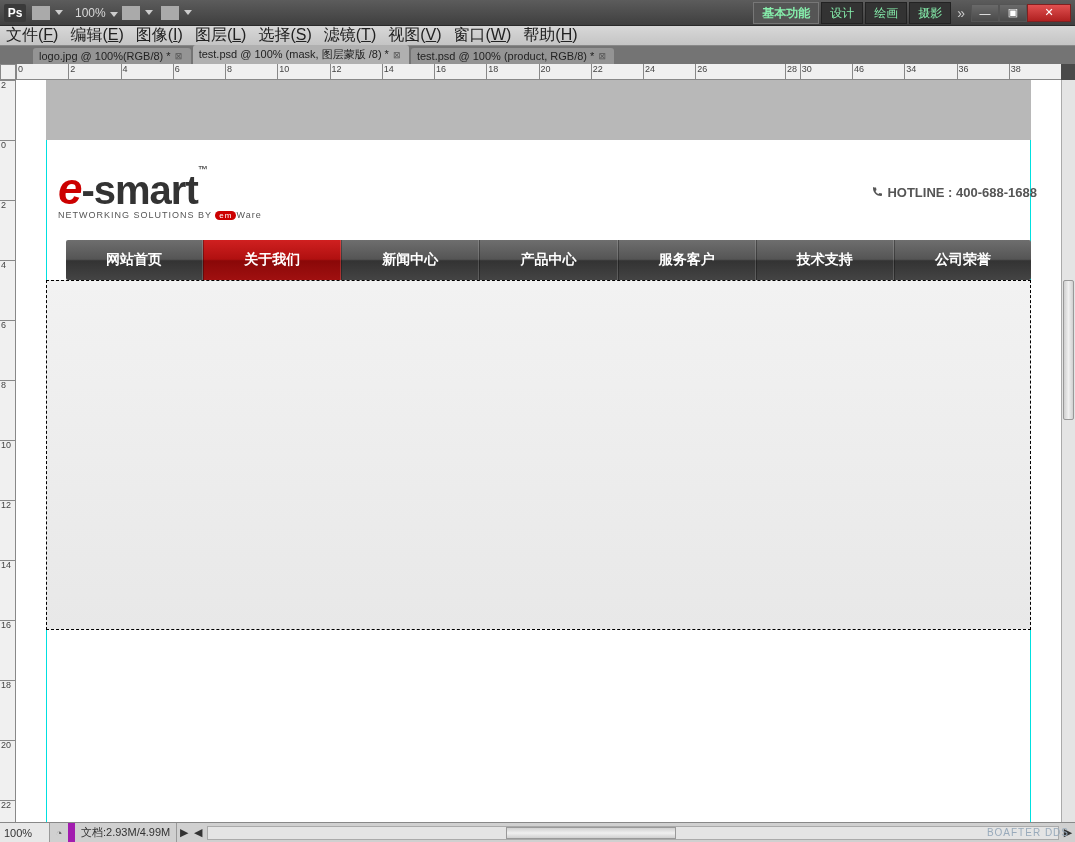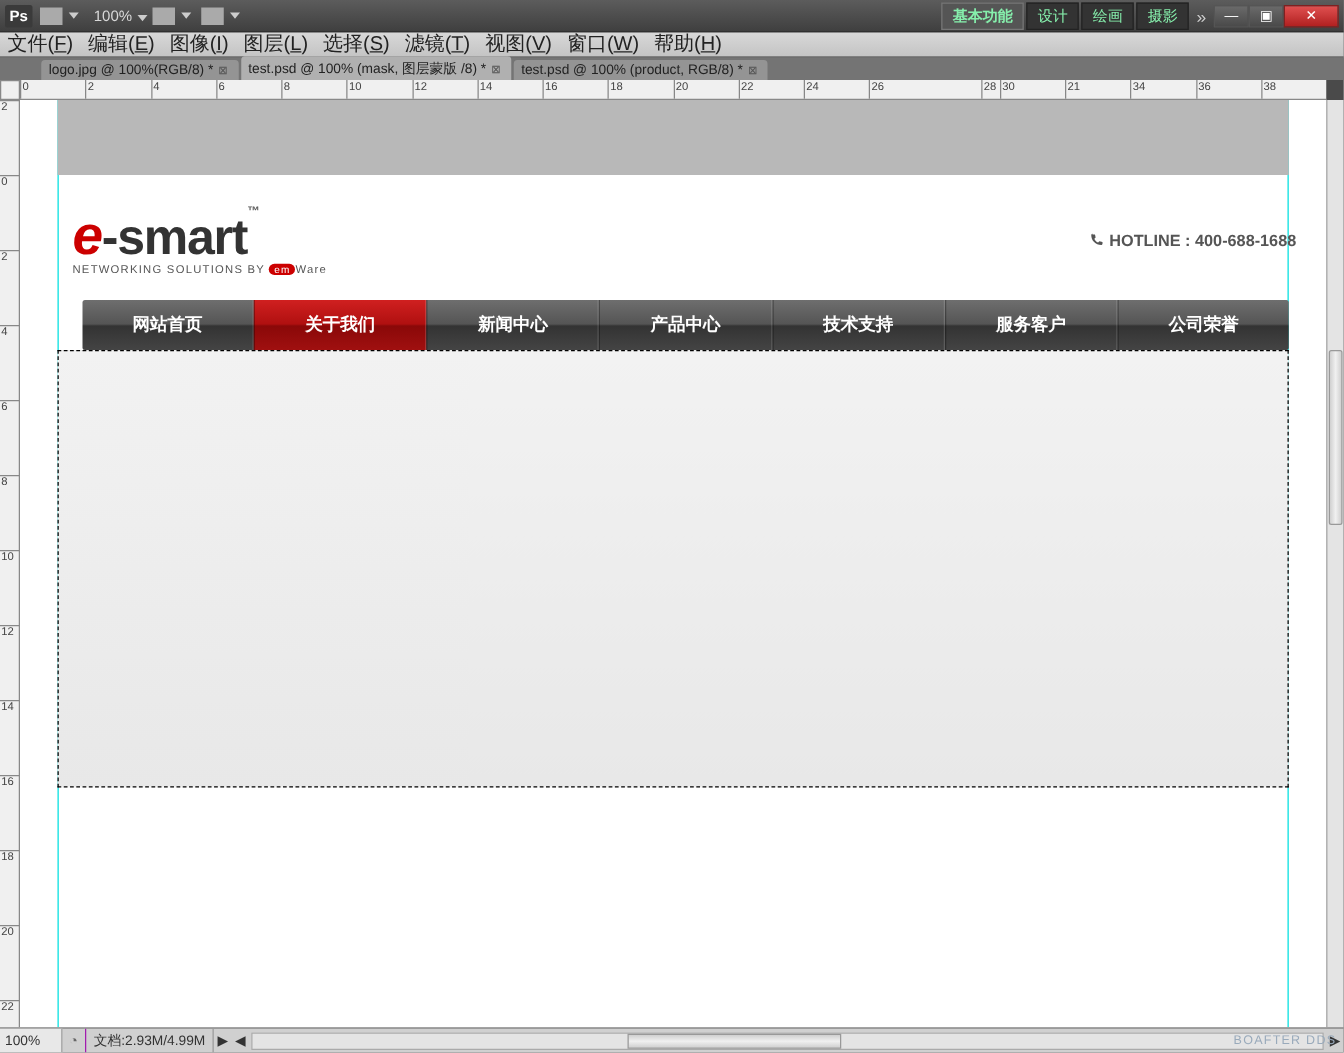--- a/index.html
+++ b/index.html
@@ -64,21 +64,21 @@
 .nav-item:first-child { border-left: none; }
 .nav-item:last-child { border-right: none; }
 .nav-item.active { background: linear-gradient(#d02020 0%, #b01010 48%, #8a0808 52%, #a01010 100%); }
 
 .selection { position: absolute; left: 30px; right: 30px; top: 200px; height: 350px; border: 1px dashed #000; background: linear-gradient(#f2f2f2, #e8e8e8); }
 
 
 .statusbar { position: absolute; left: 0; right: 0; bottom: 0; height: 20px; background: #d0d0d0; border-top: 1px solid #888; display: flex; align-items: center; font-size: 11px; color: #333; }
 .status-zoom { width: 50px; padding-left: 4px; border-right: 1px solid #999; background: #e8e8e8; height: 100%; display: flex; align-items: center; }
 .status-icon { width: 18px; text-align: center; color: #666; }
-.status-doc { padding: 0 6px; border-left: 1px solid #a21caf; border-right: 1px solid #999; height: 100%; display: flex; align-items: center; }
+.status-doc { padding: 0 6px; border-left: 7px solid #a21caf; border-right: 1px solid #999; height: 100%; display: flex; align-items: center; }
 .status-arrow { width: 14px; text-align: center; }
 .hscroll { flex: 1; height: 14px; background: #e4e4e4; margin: 0 2px; position: relative; border: 1px solid #aaa; }
 .hscroll-thumb { position: absolute; left: 35%; width: 20%; top: 0; bottom: 0; background: linear-gradient(#d0d0d0,#f0f0f0,#d0d0d0); border: 1px solid #999; }
 .watermark { position: absolute; right: 6px; bottom: 4px; font-size: 10px; color: #9ab; letter-spacing: 1px; }
 </style>
 </head>
 <body>
 
 <div class="titlebar">
   <div class="ps-logo">Ps</div>
@@ -143,21 +143,21 @@
     <div class="tick" style="left: 313.5px;">12</div>
     <div class="tick" style="left: 365.75px;">14</div>
     <div class="tick" style="left: 418px;">16</div>
     <div class="tick" style="left: 470.25px;">18</div>
     <div class="tick" style="left: 522.5px;">20</div>
     <div class="tick" style="left: 574.75px;">22</div>
     <div class="tick" style="left: 627px;">24</div>
     <div class="tick" style="left: 679.25px;">26</div>
     <div class="tick" style="left: 769px;">28</div>
     <div class="tick" style="left: 783.75px;">30</div>
-    <div class="tick" style="left: 836px;">21</div>
+    <div class="tick" style="left: 836px;">46</div>
     <div class="tick" style="left: 888.25px;">34</div>
     <div class="tick" style="left: 940.5px;">36</div>
     <div class="tick" style="left: 992.75px;">38</div>
   </div>
 
 <div class="workarea">
   <div class="ruler-v" id="rulerv">
       <div class="vtick" style="top: 0px;">2</div>
       <div class="vtick" style="top: 60px;">0</div>
       <div class="vtick" style="top: 120px;">2</div>
@@ -191,22 +191,22 @@
               <path fill="#555" d="M6 2c-1 0-2 1-2 2 0 9 7 16 16 16 1 0 2-1 2-2v-3l-5-1-2 2c-3-1-5-3-6-6l2-2-1-5H6z"></path>
             </svg>
           <span>HOTLINE : 400-688-1688</span>
         </div>
       </div>
       <div class="navbar" id="navbar">
           <div class="nav-item">网站首页</div>
           <div class="nav-item active">关于我们</div>
           <div class="nav-item">新闻中心</div>
           <div class="nav-item">产品中心</div>
+          <div class="nav-item">服务客户</div>
           <div class="nav-item">技术支持</div>
-          <div class="nav-item">服务客户</div>
           <div class="nav-item">公司荣誉</div>
         </div>
       <div class="selection"></div>
     </div>
   </div>
   <div class="vscroll">
       <div class="vscroll-thumb"></div>
     </div>
 </div>
 

